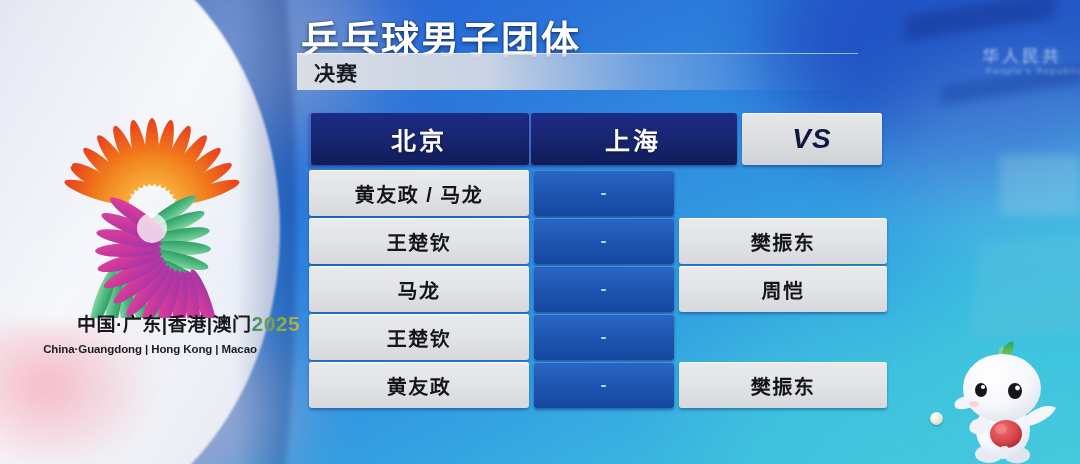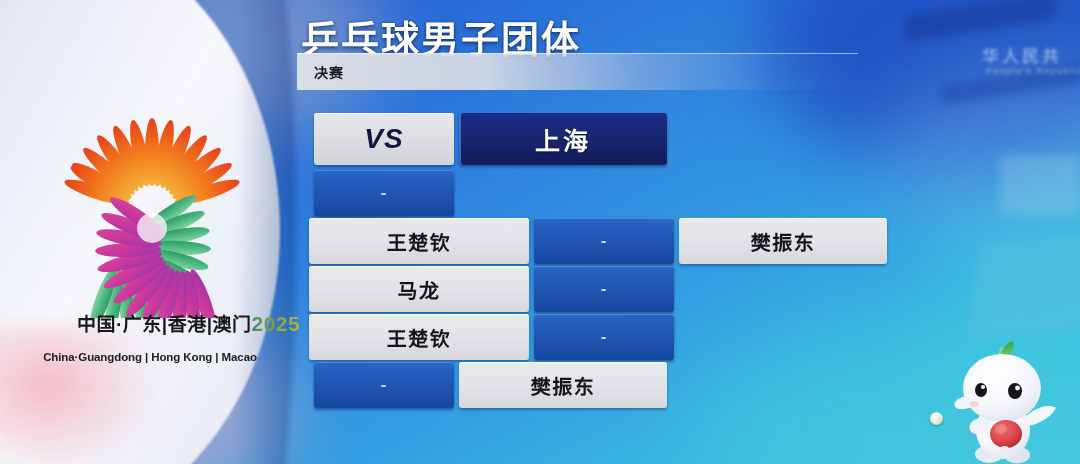--- a/index.html
+++ b/index.html
@@ -122,21 +122,21 @@
     margin-left: 43px;
   }
   .cap-cn .yr {
     font-size: 21px;
     background: linear-gradient(90deg,#3b8f6a,#7fa33f 45%,#b8b145);
     -webkit-background-clip: text;
     background-clip: text;
     color: transparent;
   }
   .cap-en {
-    margin-top: 16px;
+    margin-top: 8px;
     font-size: 11.5px;
     font-weight: 700;
     letter-spacing: -.1px;
     color: #1b1d22;
     white-space: nowrap;
   }
 
   
   .board { position: absolute; left: 295px; top: 0; width: 600px; height: 420px; }
 
@@ -160,21 +160,21 @@
         rgba(214,219,228,.92) 34%,
         rgba(160,185,225,.55) 62%,
         rgba(90,140,215,.18) 85%,
         rgba(70,125,210,.02) 100%);
     border-top: 1px solid rgba(255,255,255,.55);
     display: flex;
     align-items: center;
   }
   .board-subbar .txt {
     margin-left: 17px;
-    font-size: 14px;
+    font-size: 21px;
     font-weight: 700;
     letter-spacing: 1px;
     color: #171a1f;
     white-space: nowrap;
   }
 
   .grid { position: absolute; left: 14px; top: 113px; width: 578px; }
 
   .row {
     position: relative;
@@ -359,45 +359,49 @@
 
     <div class="board-title">乒乓球男子团体</div>
 
     <div class="board-subbar">
       <span class="txt">决赛</span>
     </div>
 
     <div class="grid">
 
       <div class="row header">
+        <div class="cell cell-left hdr-team">北京</div>
+        <div class="cell cell-right hdr-team">上海</div>
         <div class="cell cell-mid  hdr-vs">VS</div>
-        <div class="cell cell-right hdr-team">上海</div>
       </div>
 
       <div class="row">
+        <div class="cell cell-left  player">黄友政 / 马龙</div>
         <div class="cell cell-mid   score">-</div>
       </div>
 
       <div class="row">
         <div class="cell cell-left  player">王楚钦</div>
         <div class="cell cell-mid   score">-</div>
         <div class="cell cell-right player">樊振东</div>
       </div>
 
       <div class="row">
         <div class="cell cell-left  player">马龙</div>
         <div class="cell cell-mid   score">-</div>
+        <div class="cell cell-right player">周恺</div>
       </div>
 
       <div class="row">
         <div class="cell cell-left  player">王楚钦</div>
         <div class="cell cell-mid   score">-</div>
       </div>
 
       <div class="row">
+        <div class="cell cell-left  player">黄友政</div>
         <div class="cell cell-mid   score">-</div>
         <div class="cell cell-right player">樊振东</div>
       </div>
 
     </div>
   </div>
 
   <div class="mascot-ball"></div>
   <svg class="mascot" viewBox="0 0 122 126">
     <defs>

